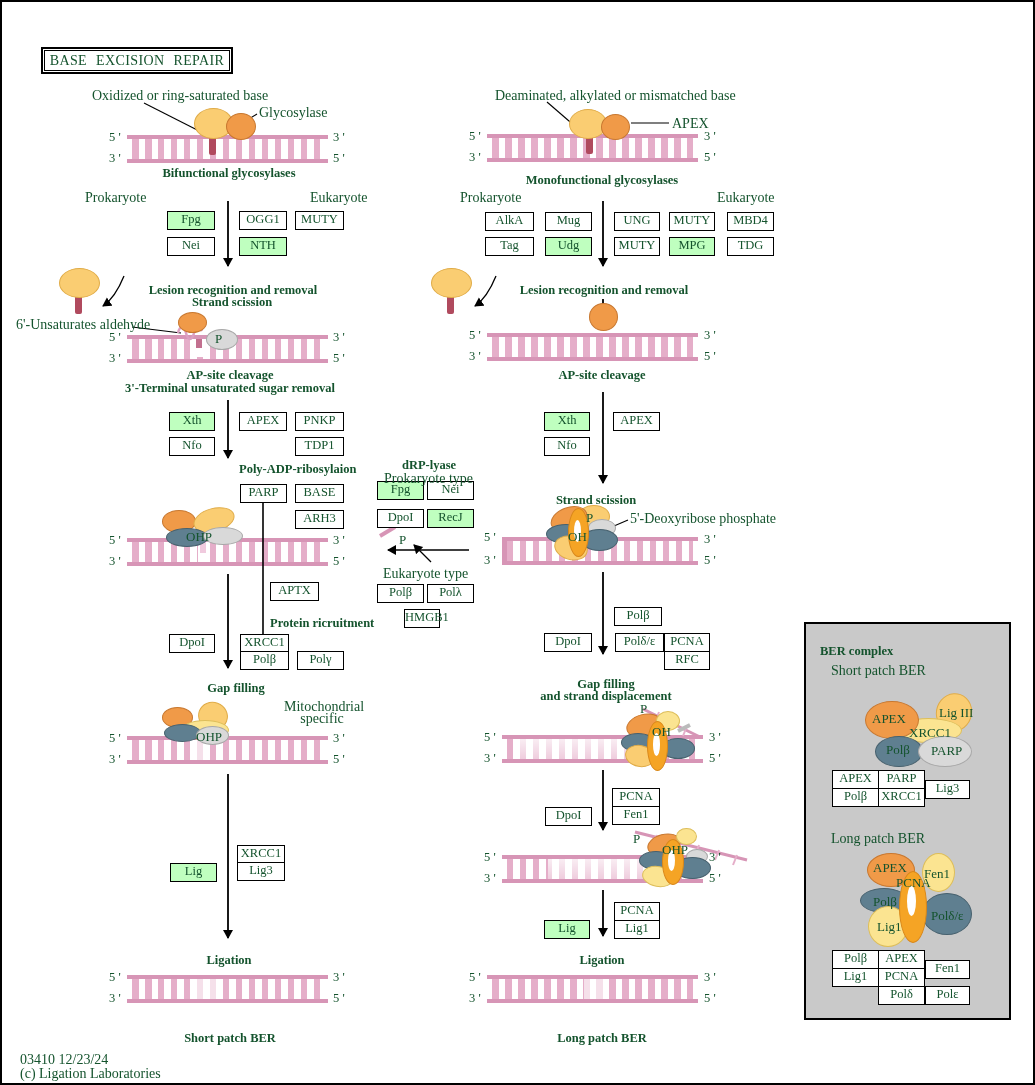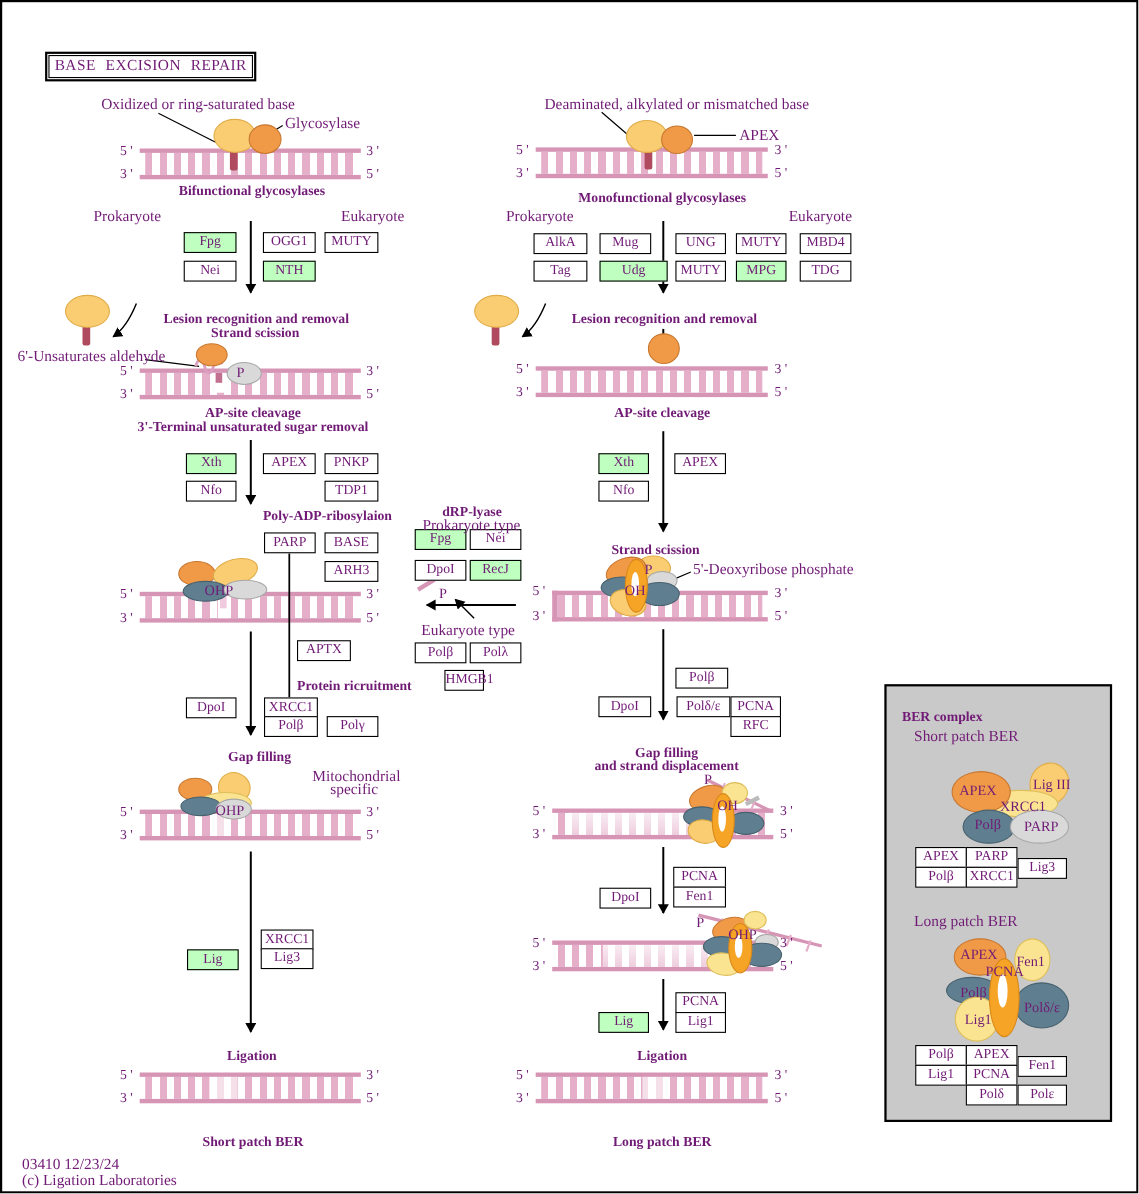--- a/index.html
+++ b/index.html
@@ -1,17 +1,17 @@
 <!DOCTYPE html>
 <html><head>
 <meta charset="utf-8">
 <style>
   html,body{margin:0;padding:0;background:#fff}
   #canvas{position:relative;width:1035px;height:1085px;background:#fff;border:2px solid #000;
-          box-sizing:border-box;font-family:"Liberation Serif",serif;color:#701a75;overflow:hidden}
+          box-sizing:border-box;font-family:"Liberation Serif",serif;color:#14532d;overflow:hidden}
   
   .dna{position:absolute;height:28px;z-index:1;background-repeat:no-repeat;
        background-image:
          linear-gradient(#d795b6,#d795b6),
          linear-gradient(#d795b6,#d795b6),
          repeating-linear-gradient(90deg,#e5aec9 0 6.5px,rgba(0,0,0,0) 6.5px 13px);
        background-size:100% 4px,100% 4px,calc(100% - 10px) 20px;
        background-position:0 0,0 24px,5px 4px}
   .endcap{position:absolute;width:5px;height:28px;background:#d795b6;z-index:2}
   .lightpatch{position:absolute;z-index:2;background:rgba(255,255,255,.62)}
@@ -230,21 +230,21 @@
   <div class="h hc" style="left:600px;top:171px">Monofunctional glycosylases</div>
   <div class="t" style="left:458px;top:188px">Prokaryote</div>
   <div class="t" style="left:715px;top:188px">Eukaryote</div>
 
   <div class="gb" style="left:483px;top:210px;width:49px">AlkA</div>
   <div class="gb" style="left:543px;top:210px;width:47px">Mug</div>
   <div class="gb" style="left:612px;top:210px;width:46px">UNG</div>
   <div class="gb" style="left:667px;top:210px;width:46px">MUTY</div>
   <div class="gb" style="left:725px;top:210px;width:47px">MBD4</div>
   <div class="gb" style="left:483px;top:235px;width:49px">Tag</div>
-  <div class="gb gn" style="left:543px;top:235px;width:62px">Udg</div>
+  <div class="gb gn" style="left:543px;top:235px;width:47px">Udg</div>
   <div class="gb" style="left:612px;top:235px;width:46px">MUTY</div>
   <div class="gb gn" style="left:667px;top:235px;width:46px">MPG</div>
   <div class="gb" style="left:725px;top:235px;width:47px">TDG</div>
 
   <div class="ov c-ye" style="left:429px;top:266px;width:39px;height:28px"></div>
   <div class="stick" style="left:445px;top:291px;height:21px"></div>
 
   <div class="h hc" style="left:602px;top:281px">Lesion recognition and removal</div>
 
   <div class="dna" style="left:485px;top:331px;width:211px"></div>

